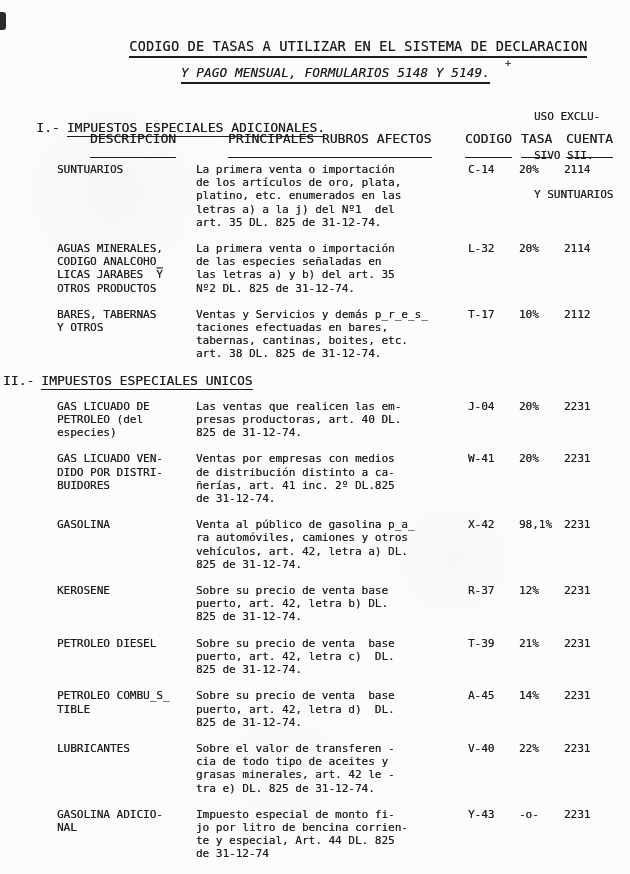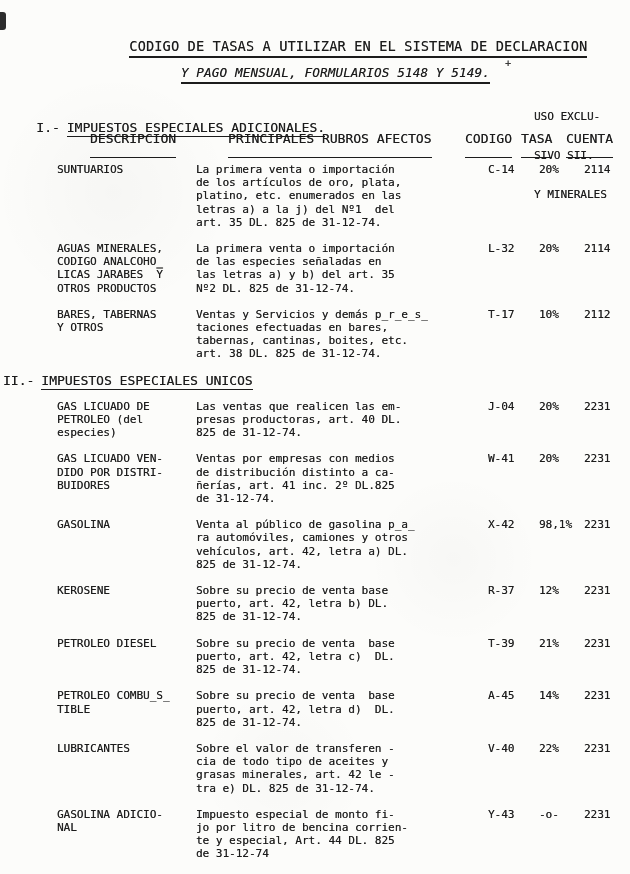--- a/index.html
+++ b/index.html
@@ -49,21 +49,21 @@
   #ch-rubros { left: 228px; }
   #ch-codigo { left: 465px; }
   #ch-tasa   { left: 521px; }
   #ch-cuenta { left: 566px; }
   .table-body { position: absolute; top: 163px; left: 0; width: 630px; }
   .flow-heading { font-size: 13px; padding-left: 3px; margin: 2px 0 13px; white-space: pre; }
   .row { display: flex; align-items: flex-start; padding-left: 57px; margin-bottom: 13px; }
   .cell { flex: 0 0 auto; }
   .cell.desc   { width: 139px; }
   .cell.rubros { width: 270px; }
-  .cell.codigo { width: 50px; display: flex; align-items: flex-end; padding-left: 2px; margin-left: 20px; }
+  .cell.codigo { width: 50px; display: flex; align-items: flex-end; padding-left: 2px; }
   .cell.tasa   { width: 46px; display: flex; align-items: flex-end; padding-left: 3px; }
   .cell.cuenta { width: 46px; display: flex; align-items: flex-end; padding-left: 2px; }
   .line { white-space: pre; }
 </style>
 </head>
 <body>
 
 <div class="page">
 
   <div class="smudge"></div>
@@ -73,21 +73,21 @@
   </div>
   <div class="title-line" id="title2">
     <span class="u-thick">Y PAGO MENSUAL, FORMULARIOS 5148 Y 5149.</span>
   </div>
 
   <div class="corner-mark">+</div>
 
   <div class="right-note">
     <div>USO EXCLU-</div>
     <div>SIVO SII.</div>
-    <div>Y MINERALES</div>
+    <div>Y SUNTUARIOS</div>
   </div>
 
   <div class="sec1-heading">
     <span class="section-number">I.-</span><span class="u">IMPUESTOS ESPECIALES ADICIONALES.</span>
   </div>
 
   <div class="col-headers">
     <span id="ch-desc">DESCRIPCION</span>
     <span id="ch-rubros">PRINCIPALES RUBROS AFECTOS</span>
     <span id="ch-codigo">CODIGO</span>

